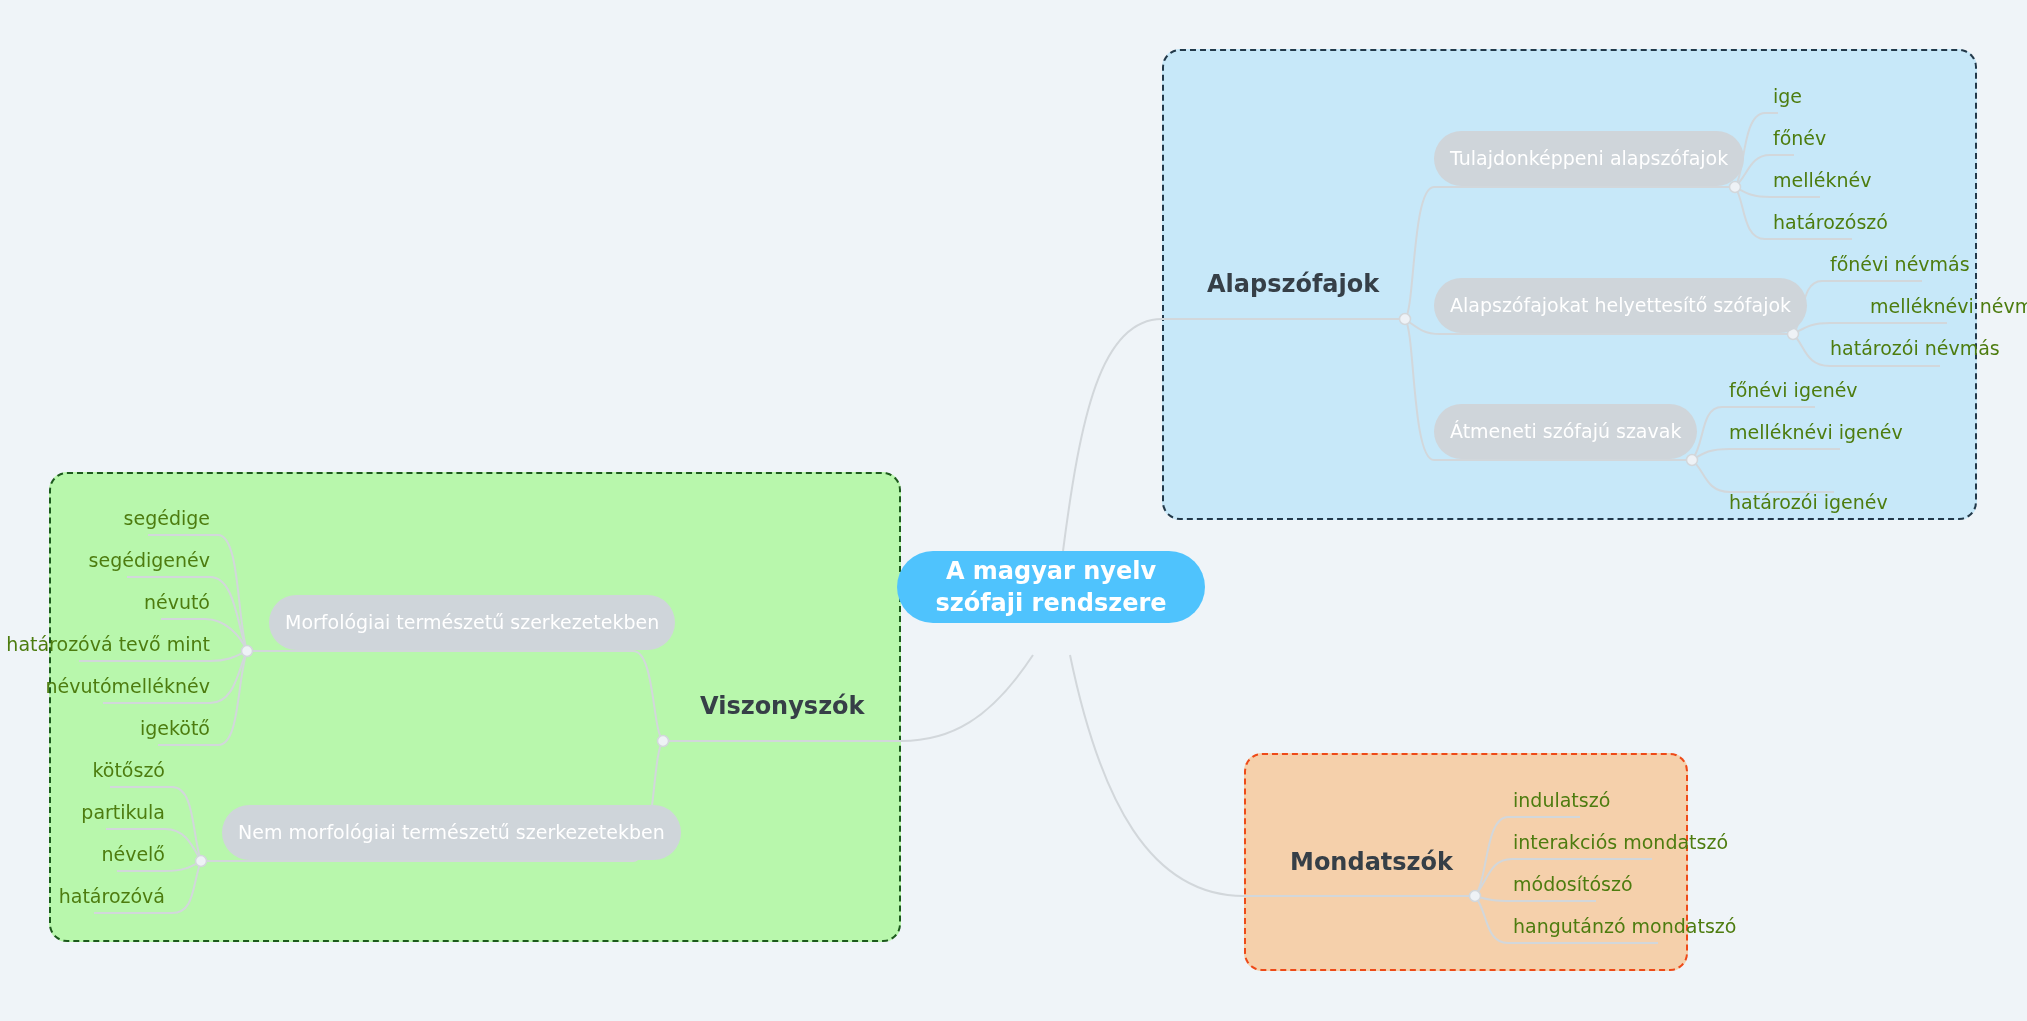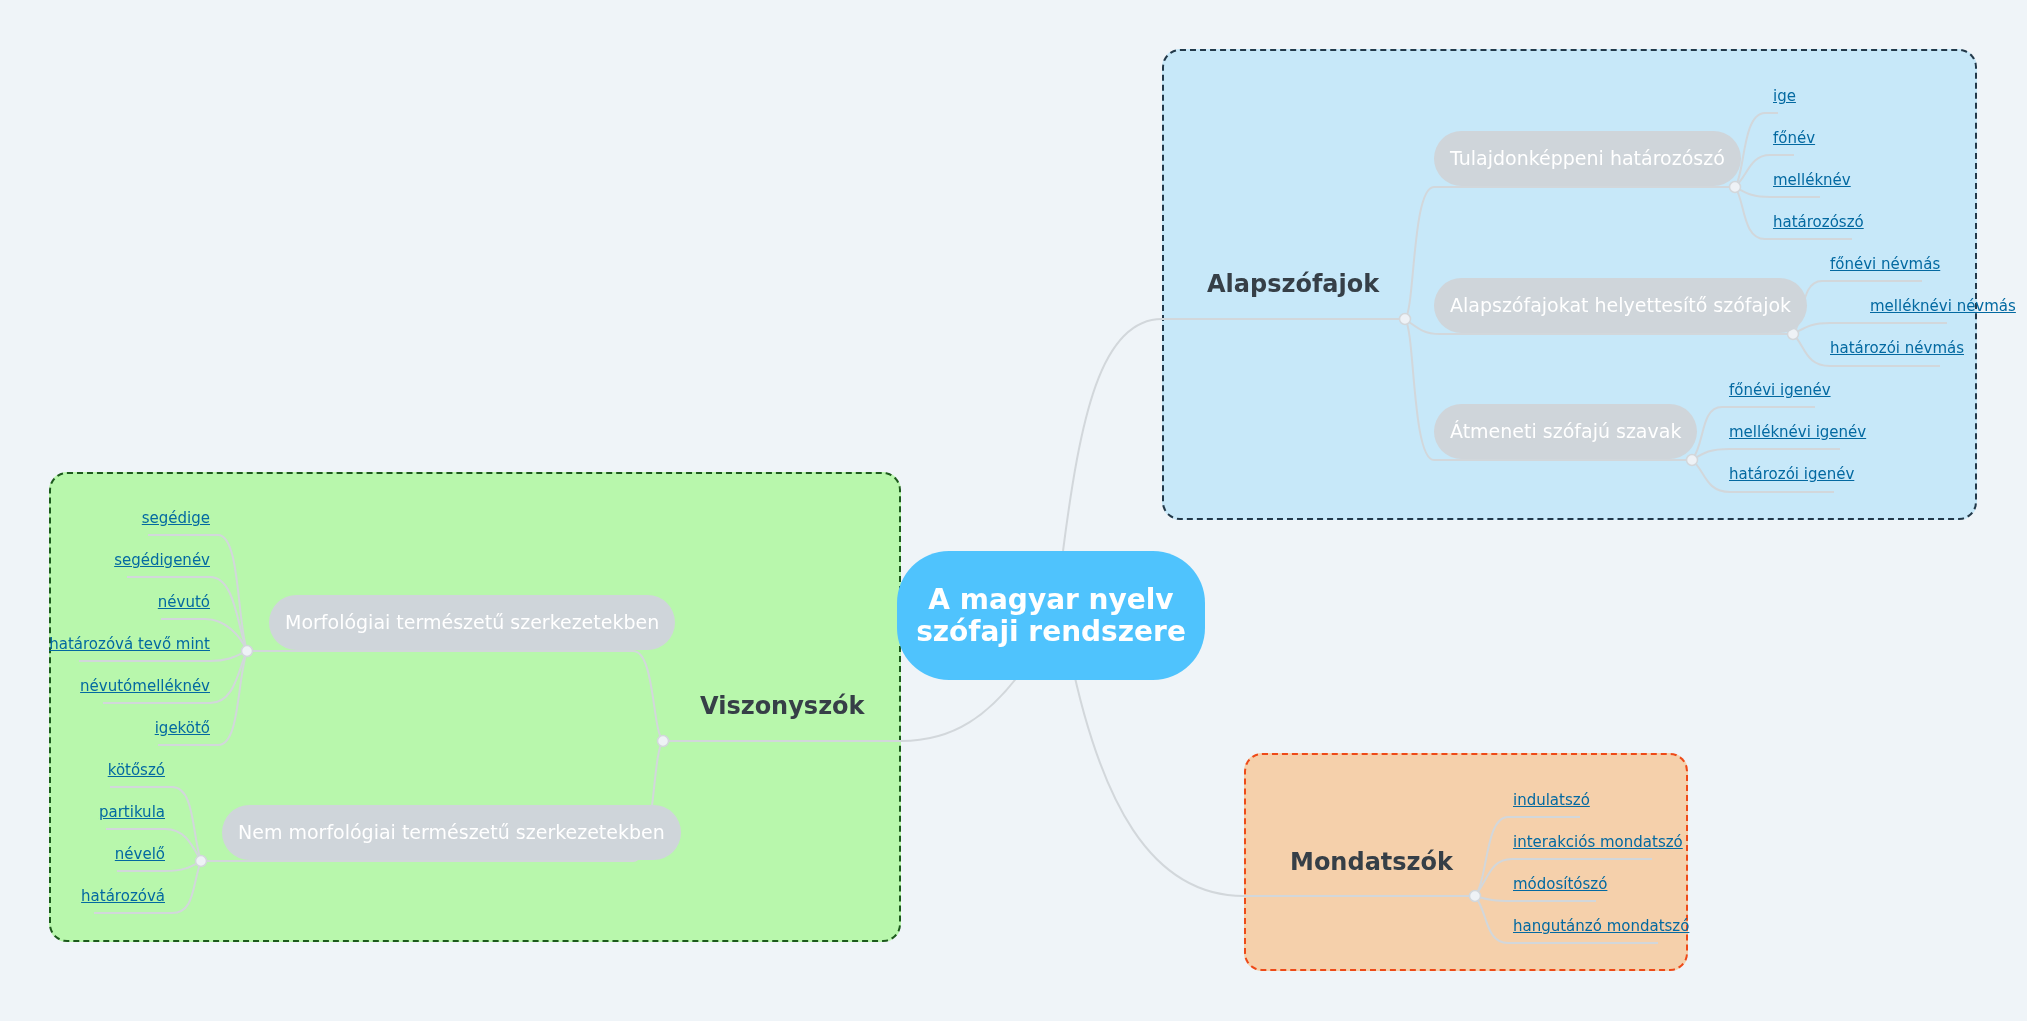--- a/index.html
+++ b/index.html
@@ -8,39 +8,38 @@
     background: #eff4f8;
     font-family: "DejaVu Sans", sans-serif;
   }
   svg.lines { position: absolute; left: 0; top: 0; width: 2027px; height: 1021px; }
   .box { position: absolute; border-radius: 18px; box-sizing: border-box; }
   .box-blue { left: 1162px; top: 49px; width: 815px; height: 471px; background: #c7e8f9; border: 2.5px dashed #22394a; }
   .box-green { left: 49px; top: 472px; width: 852px; height: 470px; background: #b8f7ac; border: 2.5px dashed #1c5a1c; }
   .box-orange { left: 1244px; top: 753px; width: 444px; height: 218px; background: #f5d0ab; border: 2.5px dashed #ee4a18; }
 
   .center {
-    position: absolute; left: 897px; top: 551px; width: 308px; height: 129px;
+    position: absolute; left: 897px; top: 551px; width: 308px; height: 72px;
     background: #4fc3fd; border-radius: 52px;
     display: flex; align-items: center; justify-content: center; text-align: center;
-    color: #ffffff; font-weight: bold; font-size: 28px; line-height: 32px;
+    color: #ffffff; font-weight: bold; font-size: 24px; line-height: 32px;
     padding: 0 16px; box-sizing: border-box;
   }
   .main-topic {
     position: absolute; font-weight: bold; font-size: 24px; color: #363f47;
     white-space: nowrap;
   }
   .pill {
     position: absolute; height: 55px; border-radius: 28px; background: #cfd5da;
     color: #ffffff; font-size: 19px; line-height: 55px; white-space: nowrap;
     padding: 0 16px; box-sizing: border-box;
   }
   .leaf {
-    position: absolute; font-size: 15px; color: #0369a1; white-space: nowrap;
+    position: absolute; font-size: 19px; color: #4d7c0f; white-space: nowrap;
     line-height: 16px;
-    text-decoration: underline;
   }
   .leaf.right { text-align: right; }
 </style>
 </head>
 <body>
 
 <div class="box box-blue"></div>
 <div class="box box-green"></div>
 <div class="box box-orange"></div>
 
@@ -102,36 +101,36 @@
     <circle cx="1475" cy="896" r="5.5"></circle>
   </g>
 </svg>
 
 <div class="center">
   <span>A magyar nyelv szófaji rendszere</span>
 </div>
 
 <div class="main-topic" style="left:1207px; top:270px;">Alapszófajok</div>
 
-<div class="pill" style="left:1434px; top:131px;">Tulajdonképpeni határozószó</div>
+<div class="pill" style="left:1434px; top:131px;">Tulajdonképpeni alapszófajok</div>
 <div class="pill" style="left:1434px; top:278px;">Alapszófajokat helyettesítő szófajok</div>
 <div class="pill" style="left:1434px; top:404px;">Átmeneti szófajú szavak</div>
 
 <div class="leaf" style="left:1773px; top:88px;">ige</div>
 <div class="leaf" style="left:1773px; top:130px;">főnév</div>
 <div class="leaf" style="left:1773px; top:172px;">melléknév</div>
 <div class="leaf" style="left:1773px; top:214px;">határozószó</div>
 
 <div class="leaf" style="left:1830px; top:256px;">főnévi névmás</div>
 <div class="leaf" style="left:1830px; top:298px;margin-left:40px;">melléknévi névmás</div>
 <div class="leaf" style="left:1830px; top:340px;">határozói névmás</div>
 
 <div class="leaf" style="left:1729px; top:382px;">főnévi igenév</div>
 <div class="leaf" style="left:1729px; top:424px;">melléknévi igenév</div>
-<div class="leaf" style="left:1729px; top:466px;text-align:right;">határozói igenév</div>
+<div class="leaf" style="left:1729px; top:494px;text-align:right;">határozói igenév</div>
 
 <div class="main-topic" style="left:700px; top:692px;">Viszonyszók</div>
 
 <div class="pill" style="left:269px; top:595px;">Morfológiai természetű szerkezetekben</div>
 <div class="pill" style="left:222px; top:805px;">Nem morfológiai természetű szerkezetekben</div>
 
 <div class="leaf right" style="right:1817px; top:510px;">segédige</div>
 <div class="leaf right" style="right:1817px; top:552px;">segédigenév</div>
 <div class="leaf right" style="right:1817px; top:594px;">névutó</div>
 <div class="leaf right" style="right:1817px; top:636px;">határozóvá tevő mint</div>

